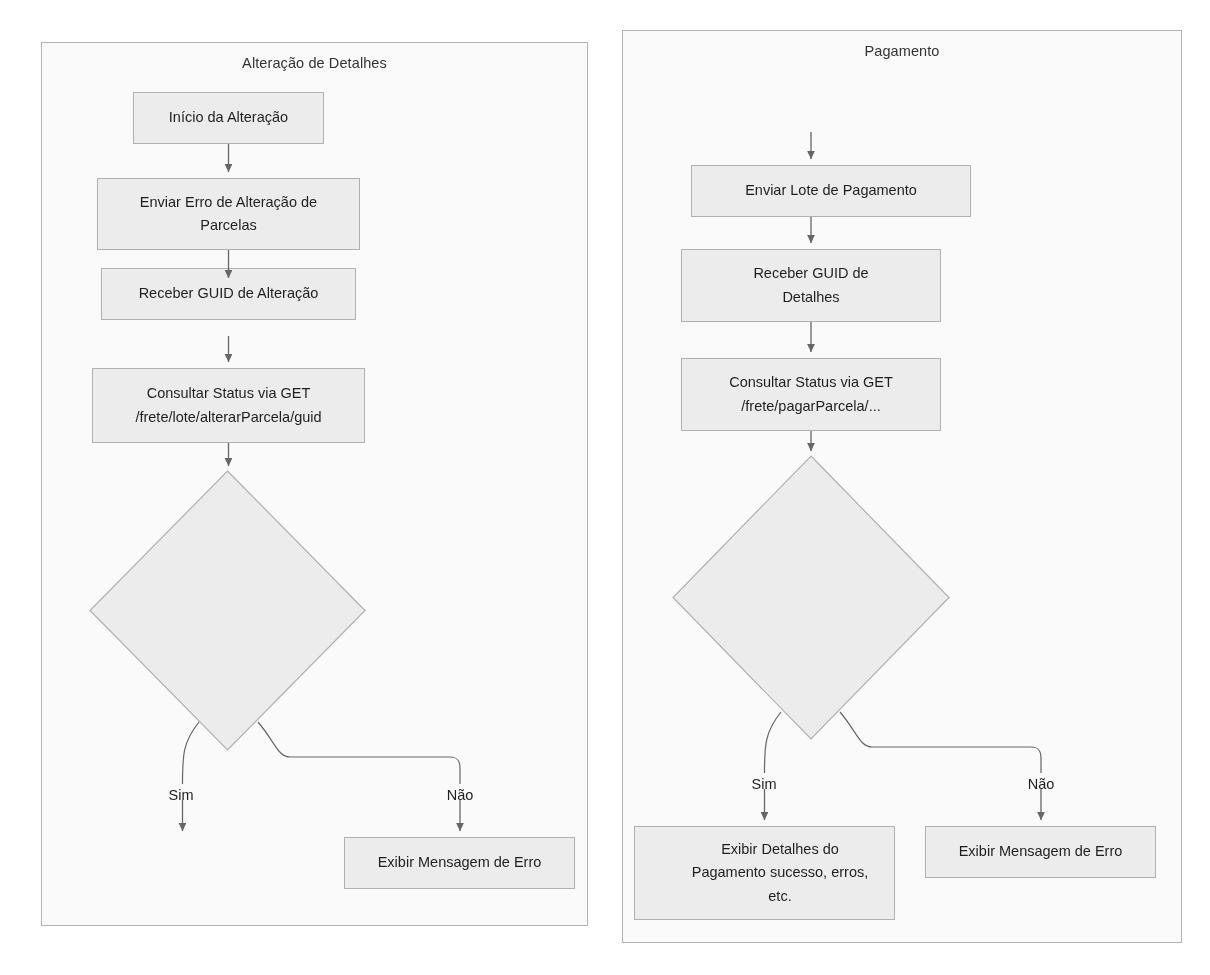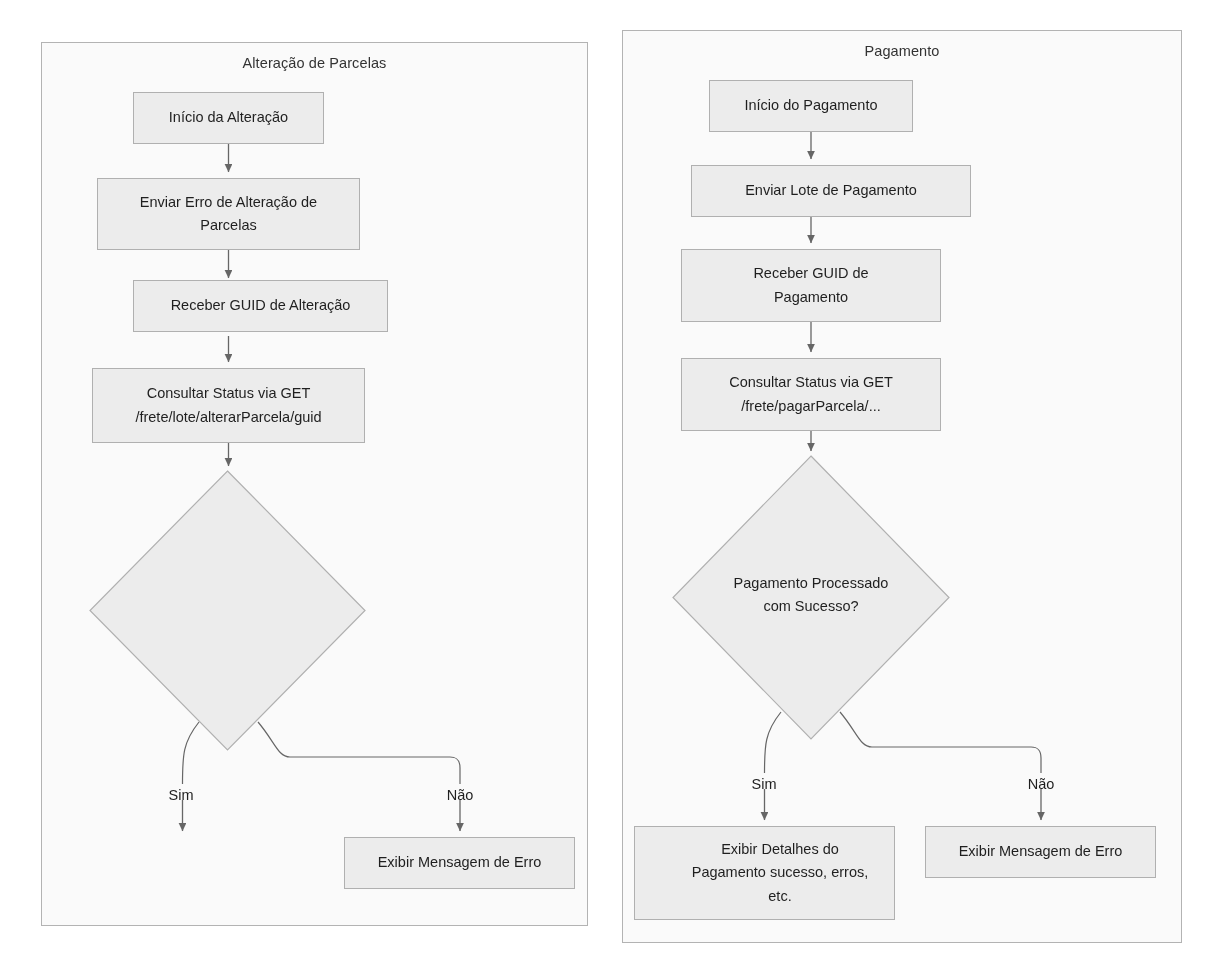--- a/index.html
+++ b/index.html
@@ -86,29 +86,29 @@
     line-height: 1.2;
     transform: translateX(-50%);
   }
 </style>
 </head>
 <body>
 
 <div class="canvas">
 
   <div class="panel" style="left:41px; top:42px; width:547px; height:884px;">
-    <div class="panel-title">Alteração de Parcelas</div>
+    <div class="panel-title">Alteração de Detalhes</div>
   </div>
 
   <div class="node" style="left:133px; top:92px; width:191px; height:52px;">Início da Alteração</div>
 
   <div class="node" style="left:97px; top:178px; width:263px; height:72px;">Enviar Erro de Alteração de
 Parcelas</div>
 
-  <div class="node" style="left:101px; top:280px; width:255px; height:52px;margin-left:32px;">Receber GUID de Alteração</div>
+  <div class="node" style="left:101px; top:268px; width:255px; height:52px;">Receber GUID de Alteração</div>
 
   <div class="node" style="left:92px; top:368px; width:273px; height:75px;">Consultar Status via GET
 /frete/lote/alterarParcela/guid</div>
 
   <div class="diamond-wrap" style="left:89px; top:470px; width:277px; height:281px;">
     <svg class="diamond-shape" viewBox="0 0 277 281" preserveAspectRatio="none">
       <polygon points="138.5,1 276,140.5 138.5,280 1,140.5" fill="#ececec" stroke="#b0b0b0" stroke-width="1.2"></polygon>
     </svg>
   </div>
 
@@ -116,36 +116,33 @@
   <div class="node" style="left:344px; top:837px; width:231px; height:52px;">Exibir Mensagem de Erro</div>
 
   <div class="edge-label" style="left:181px; top:787px;">Sim</div>
 
   <div class="edge-label" style="left:460px; top:787px;">Não</div>
 
   <div class="panel" style="left:622px; top:30px; width:560px; height:913px;">
     <div class="panel-title">Pagamento</div>
   </div>
 
-  <div class="node" style="left:709px; top:80px; width:204px; height:52px;">Início do Pagamento</div>
 
   <div class="node" style="left:691px; top:165px; width:280px; height:52px;">Enviar Lote de Pagamento</div>
 
   <div class="node" style="left:681px; top:249px; width:260px; height:73px;">Receber GUID de
-Pagamento</div>
+Detalhes</div>
 
   <div class="node" style="left:681px; top:358px; width:260px; height:73px;">Consultar Status via GET
 /frete/pagarParcela/...</div>
 
   <div class="diamond-wrap" style="left:672px; top:455px; width:278px; height:285px;">
     <svg class="diamond-shape" viewBox="0 0 278 285" preserveAspectRatio="none">
       <polygon points="139,1 277,142.5 139,284 1,142.5" fill="#ececec" stroke="#b0b0b0" stroke-width="1.2"></polygon>
     </svg>
-    <div class="diamond-label" style="top:117px;">Pagamento Processado
-com Sucesso?</div>
   </div>
 
   <div class="node" style="left:634px; top:826px; width:261px; height:94px;padding-left:39px;">Exibir Detalhes do
 Pagamento sucesso, erros,
 etc.</div>
 
   <div class="node" style="left:925px; top:826px; width:231px; height:52px;">Exibir Mensagem de Erro</div>
 
   <div class="edge-label" style="left:764px; top:776px;">Sim</div>
 

